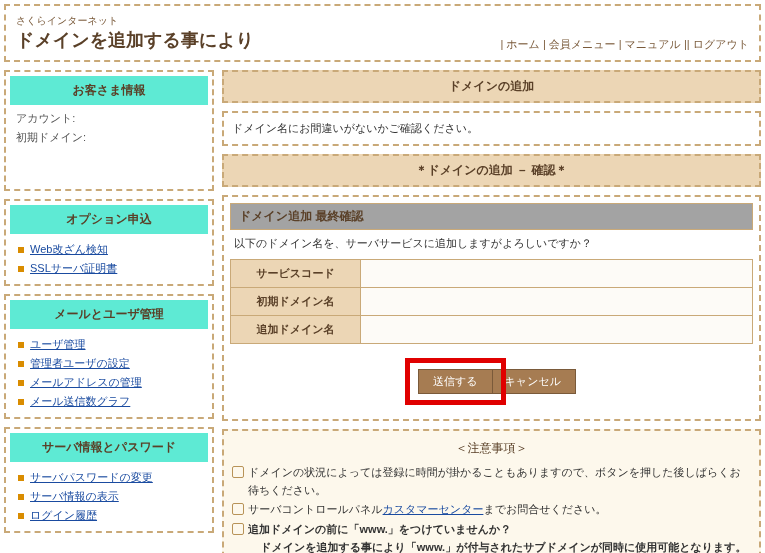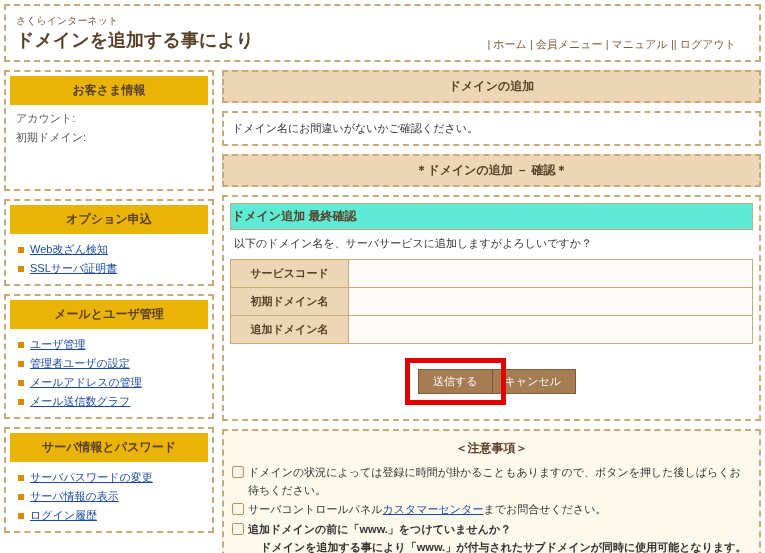--- a/index.html
+++ b/index.html
@@ -1,45 +1,45 @@
 <!DOCTYPE html>
 <html><head>
 <meta charset="utf-8">
 <style>
 *{margin:0;padding:0;box-sizing:border-box}
 body{font-family:"MS PGothic","Hiragino Kaku Gothic Pro",sans-serif;font-size:12px;background:#fff;color:#333;width:765px}
 .header{border:2px dashed #c9a978;padding:8px 10px;position:relative;margin:4px}
 .header-sub{font-size:10px;color:#7a5a3a}
 .header-title{font-size:18px;font-weight:bold;color:#5a4028}
-.header-nav{position:absolute;right:23px;bottom:8px;font-size:11px;color:#7a5a3a}
+.header-nav{position:absolute;right:10px;bottom:8px;font-size:11px;color:#7a5a3a}
 .header-nav a{color:#7a5a3a;text-decoration:none}
 .container{display:flex;gap:8px;padding:4px}
 .sidebar{width:210px;flex-shrink:0}
 .main{flex:1}
 .box{border:2px dashed #c9a978;margin-bottom:8px;padding:4px;background:#fff}
-.box-title{background:#eab308;color:#5a4028;font-weight:bold;text-align:center;padding:6px 4px;font-size:12px;margin-bottom:4px}
+.box-title{background:#5eead4;color:#5a4028;font-weight:bold;text-align:center;padding:6px 4px;font-size:12px;margin-bottom:4px}
 .info-row{padding:2px 6px;color:#555;font-size:11px}
 .menu-list{list-style:none;padding:2px 0}
 .menu-list li{padding:2px 4px 2px 8px}
 .menu-list li::before{content:"";display:inline-block;width:6px;height:6px;background:#d98c00;margin-right:6px;vertical-align:middle}
 .menu-list a{color:#1a4ba0;text-decoration:underline;font-size:11px}
 .title-bar{border:2px dashed #c9a978;background:#ecd6b5;color:#5a4028;font-weight:bold;text-align:center;padding:6px;margin-bottom:8px}
 .msg-box{border:2px dashed #c9a978;padding:8px;margin-bottom:8px;background:#fff;font-size:11px}
 .sect-title{border:2px dashed #c9a978;background:#ecd6b5;color:#5a4028;font-weight:bold;text-align:center;padding:6px;margin-bottom:8px}
 .form-box{border:2px dashed #c9a978;padding:6px;margin-bottom:8px}
-.form-head{background:#5eead4;color:#5a4028;font-weight:bold;padding:4px 1px;border:1px solid #c9a978;font-size:12px}
+.form-head{background:#a3a3a3;color:#5a4028;font-weight:bold;padding:4px 8px;border:1px solid #c9a978;font-size:12px}
 .form-prompt{padding:6px 4px;font-size:11px}
 .form-table{width:100%;border-collapse:collapse;margin-top:2px}
-.form-table th{background:#ecd6b5;border:1px solid #c9a978;padding:6px;text-align:center;color:#5a4028;font-weight:bold;width:118px;font-size:11px}
+.form-table th{background:#ecd6b5;border:1px solid #c9a978;padding:6px;text-align:center;color:#5a4028;font-weight:bold;width:130px;font-size:11px}
 .form-table td{border:1px solid #c9a978;padding:6px;background:#fdfbf7}
 .btn-row{text-align:center;padding:14px 0 8px;position:relative}
 .btn{display:inline-block;background:#a67c52;color:#fff;padding:4px 14px;font-size:11px;border:1px solid #7a5a3a;cursor:pointer;vertical-align:middle;margin:0 2px}
 .red-frame{border:5px solid #e00000;display:inline-block;padding:6px 6px;position:relative}
 .notice-box{border:2px dashed #c9a978;padding:8px;background:#fdf8ec;font-size:11px;line-height:1.6}
-.notice-title{text-align:center;color:#5a4028;font-weight:bold;margin-bottom:6px;font-size:12px}
+.notice-title{text-align:center;color:#5a4028;font-weight:normal;margin-bottom:6px;font-size:12px}
 .notice-box p{position:relative;padding-left:16px;margin-bottom:2px}
 .notice-box p::before{content:"";position:absolute;left:0;top:2px;width:10px;height:10px;border:1px solid #b89358;border-radius:2px}
 .notice-box a{color:#1a4ba0;text-decoration:underline}
 .notice-box strong{color:#333}
 </style>
 </head>
 <body>
 
 <div class="header">
   <div class="header-sub">さくらインターネット</div>

